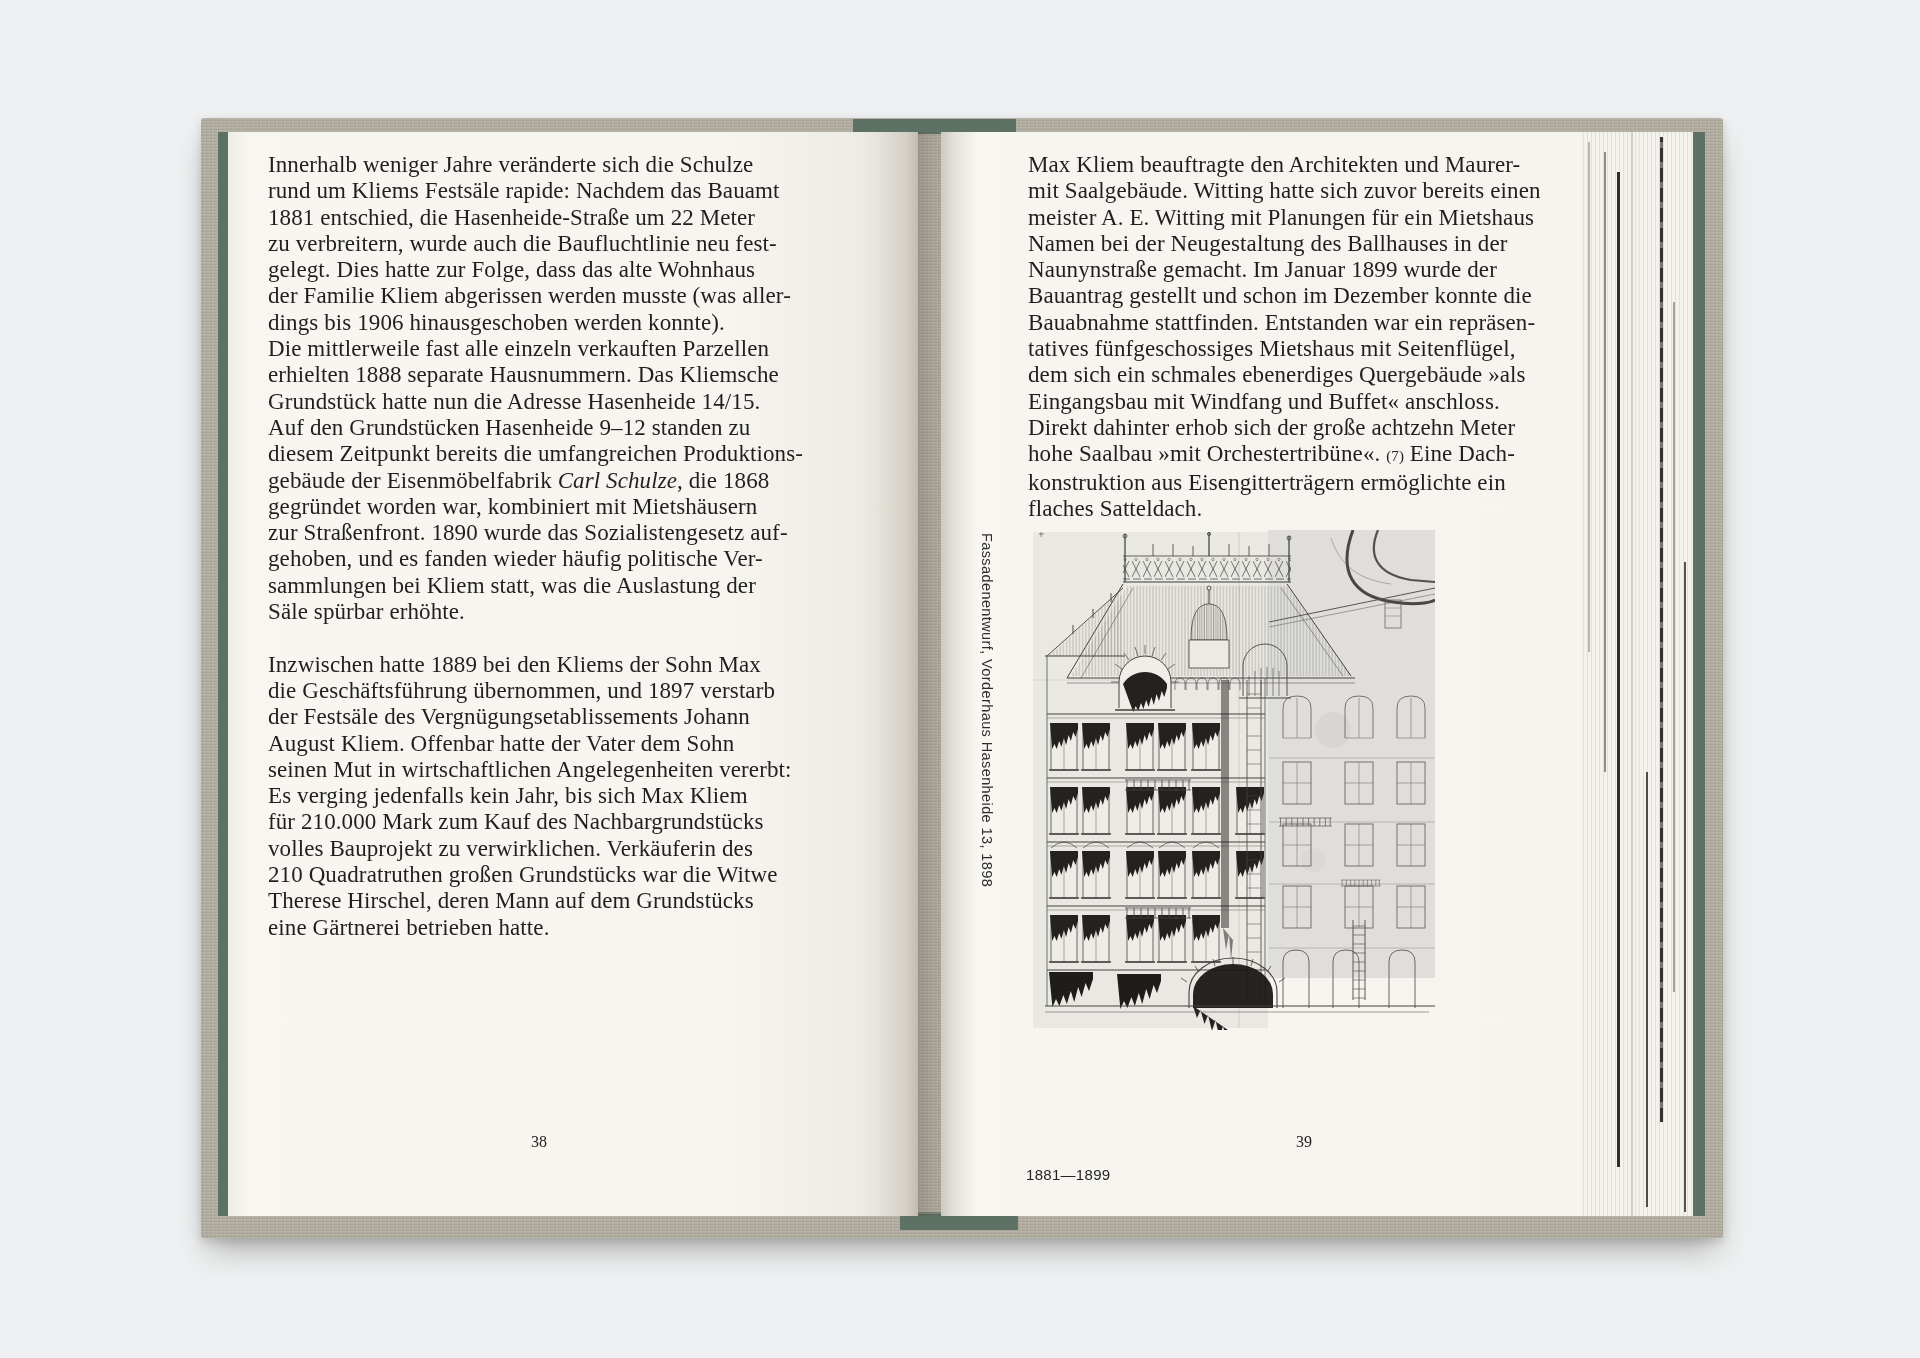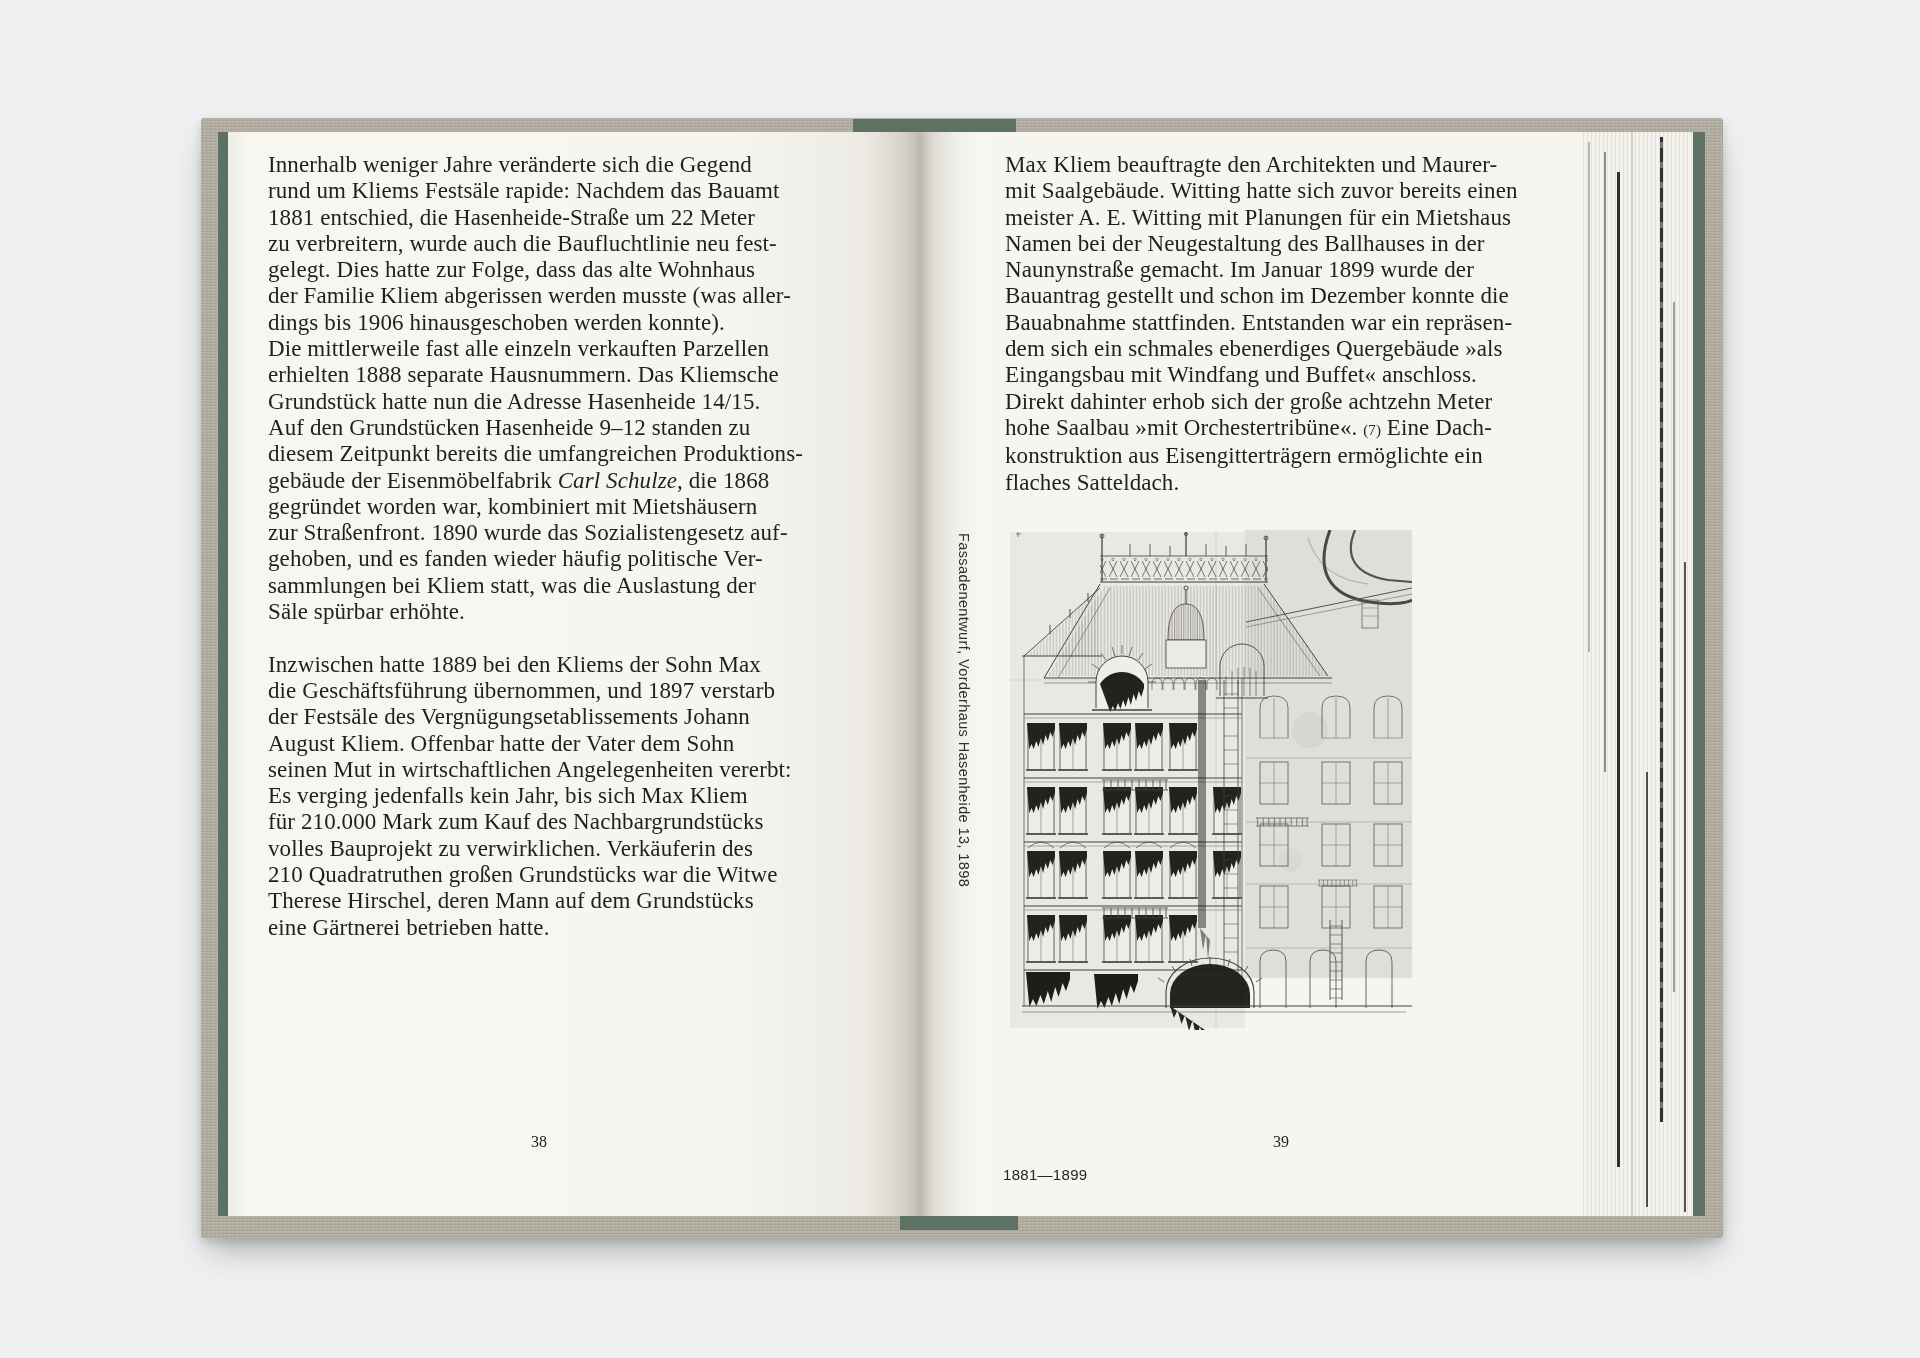--- a/index.html
+++ b/index.html
@@ -23,21 +23,21 @@
   .ep-top-gutter{left:652px;top:1px;width:163px;height:15px;}
   .ep-bottom-gutter{left:699px;top:1096px;width:118px;height:16px;}
   .ep-bottom-line{left:27px;top:1094px;width:1352px;height:3px;background:rgba(80,95,82,.5);}
 
   .page{position:absolute;top:14px;height:1084px;overflow:hidden;}
   .page-left{
     left:27px;width:690px;
     background:linear-gradient(90deg,#edece6 0,#f7f6f1 3%,#f6f5f0 72%,#eceae3 94%,#ddd9d0 100%);
   }
   .page-right{
-    left:717px;width:662px;
+    left:740px;width:662px;
     background:linear-gradient(90deg,#d9d4cb 0,#eceae4 2%,#f8f7f2 5.5%,#f6f5f0 12%,#f5f4ef 100%);
   }
   .page-sliver{
     position:absolute;left:27px;top:14px;width:13px;height:1084px;
     background:repeating-linear-gradient(90deg,#f8f7f2 0 2px,#deddd7 2px 3px);
   }
   .gutter-shadow{
     position:absolute;left:659px;top:14px;width:120px;height:1084px;pointer-events:none;
     background:linear-gradient(90deg,rgba(0,0,0,0) 0%,rgba(95,85,72,.10) 38%,rgba(70,62,52,.20) 50%,rgba(95,85,72,.10) 62%,rgba(0,0,0,0) 100%);
   }
@@ -82,21 +82,21 @@
   <div class="endpaper ep-left"></div>
   <div class="endpaper ep-right"></div>
   <div class="endpaper ep-top-gutter"></div>
   <div class="endpaper ep-bottom-gutter"></div>
   <div class="endpaper ep-bottom-line"></div>
   <div class="page-sliver"></div>
 
   <div class="page page-left">
     <div class="textcol" style="left:40px;top:20px;">
       <div>
-          <div class="ln">Innerhalb weniger Jahre veränderte sich die Gegend</div>
+          <div class="ln">Innerhalb weniger Jahre veränderte sich die Schulze</div>
           <div class="ln">rund um Kliems Festsäle rapide: Nachdem das Bauamt</div>
           <div class="ln">1881 entschied, die Hasenheide-Straße um 22 Meter</div>
           <div class="ln">zu verbreitern, wurde auch die Baufluchtlinie neu fest-</div>
           <div class="ln">gelegt. Dies hatte zur Folge, dass das alte Wohnhaus</div>
           <div class="ln">der Familie Kliem abgerissen werden musste (was aller-</div>
           <div class="ln">dings bis 1906 hinausgeschoben werden konnte).</div>
           <div class="ln">Die mittlerweile fast alle einzeln verkauften Parzellen</div>
           <div class="ln">erhielten 1888 separate Hausnummern. Das Kliemsche</div>
           <div class="ln">Grundstück hatte nun die Adresse Hasenheide 14/15.</div>
           <div class="ln">Auf den Grundstücken Hasenheide 9–12 standen zu</div>
@@ -131,20 +131,21 @@
   <div class="page page-right">
     <div class="textcol" style="left:87px;top:20px;">
       <div>
           <div class="ln">Max Kliem beauftragte den Architekten und Maurer-</div>
           <div class="ln">mit Saalgebäude. Witting hatte sich zuvor bereits einen</div>
           <div class="ln">meister A. E. Witting mit Planungen für ein Mietshaus</div>
           <div class="ln">Namen bei der Neugestaltung des Ballhauses in der</div>
           <div class="ln">Naunynstraße gemacht. Im Januar 1899 wurde der</div>
           <div class="ln">Bauantrag gestellt und schon im Dezember konnte die</div>
           <div class="ln">Bauabnahme stattfinden. Entstanden war ein repräsen-</div>
+          <div class="ln">tatives fünfgeschossiges Mietshaus mit Seitenflügel,</div>
           <div class="ln">dem sich ein schmales ebenerdiges Quergebäude »als</div>
           <div class="ln">Eingangsbau mit Windfang und Buffet« anschloss.</div>
           <div class="ln">Direkt dahinter erhob sich der große achtzehn Meter</div>
         </div>
       <div class="ln"><span>hohe Saalbau »mit Orchestertribüne«. </span><span class="note">(7)</span><span> Eine Dach-</span></div>
       <div>
           <div class="ln">konstruktion aus Eisengitterträgern ermöglichte ein</div>
           <div class="ln">flaches Satteldach.</div>
         </div>
     </div>

